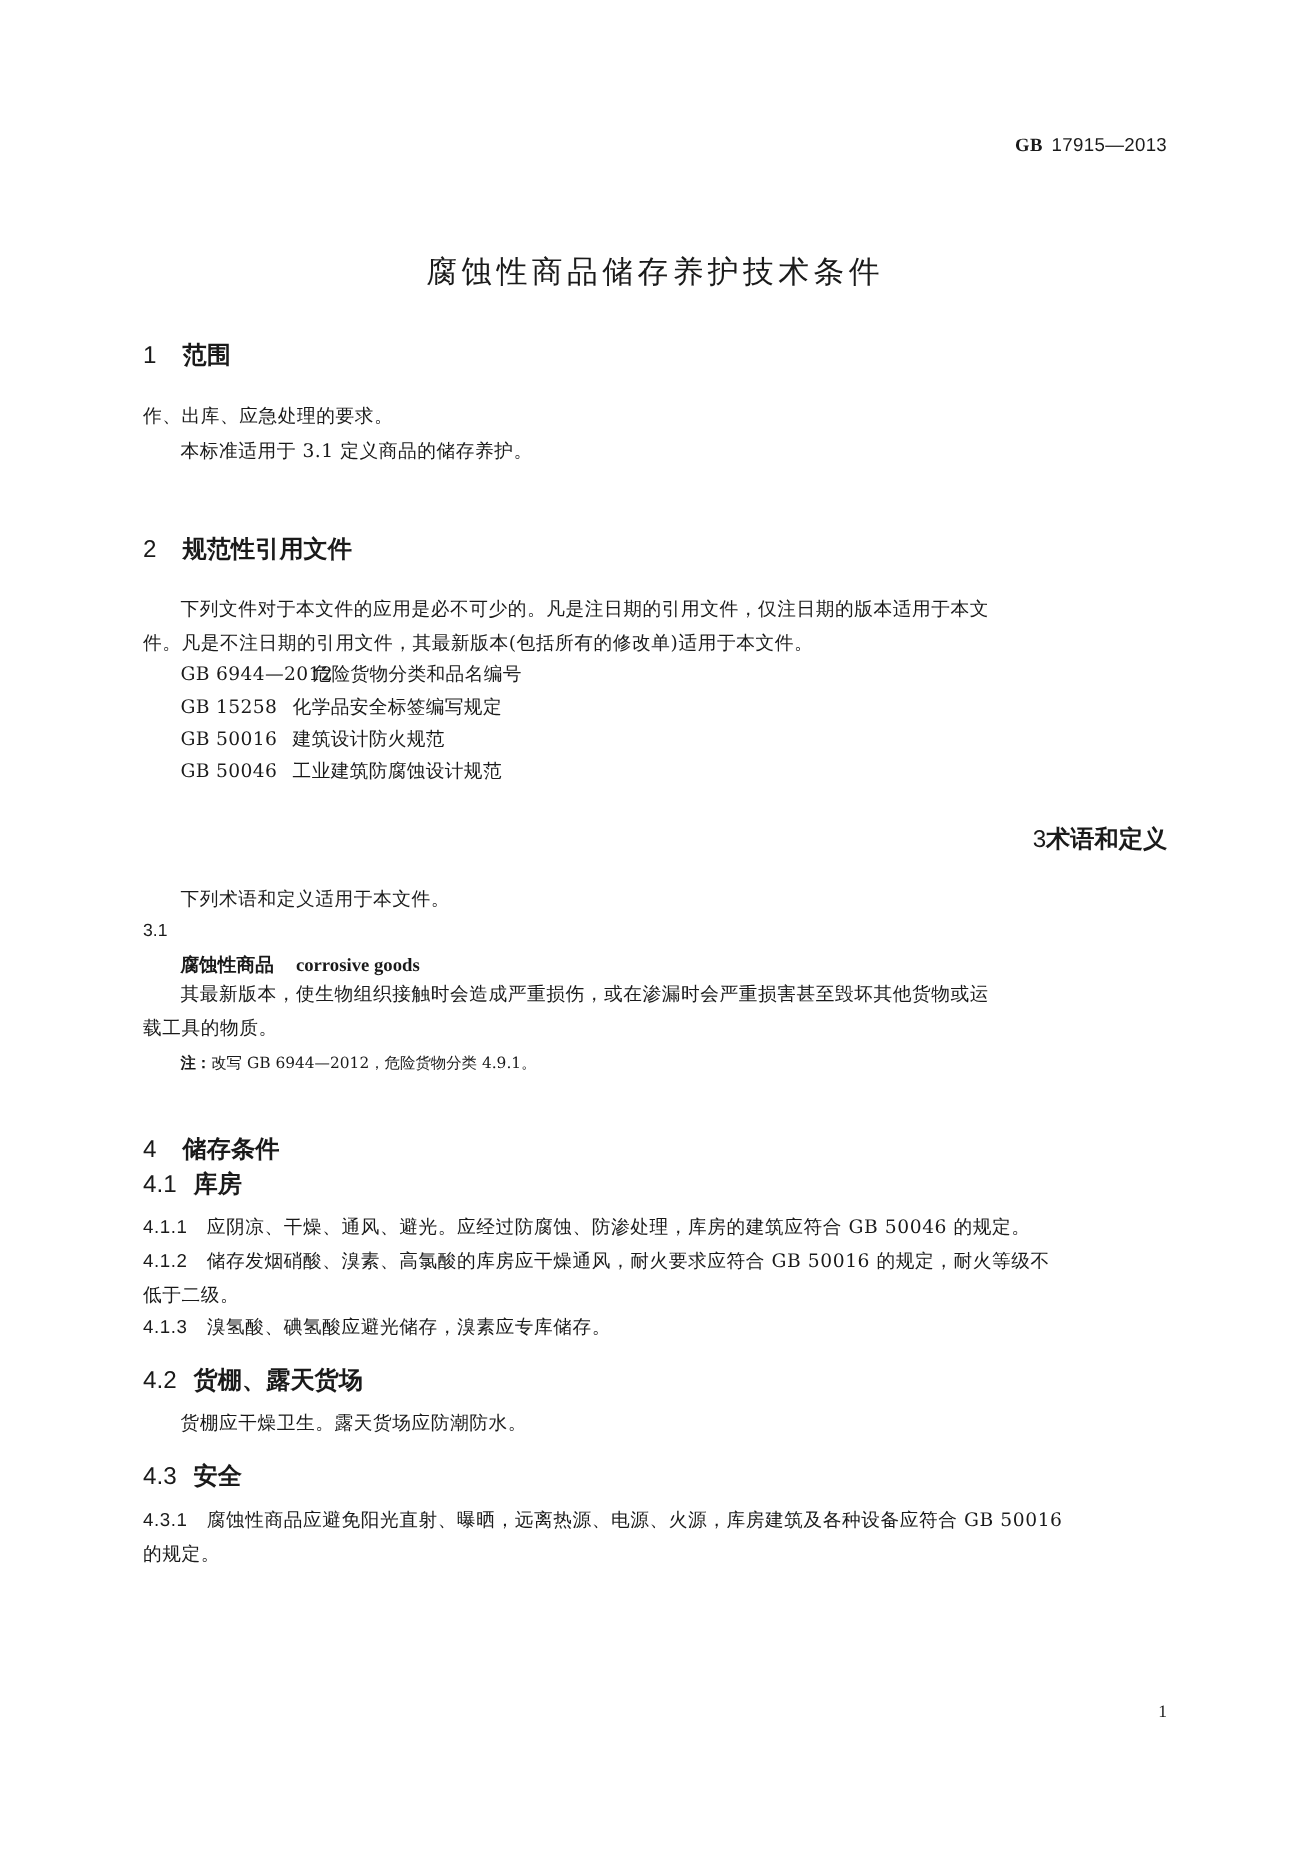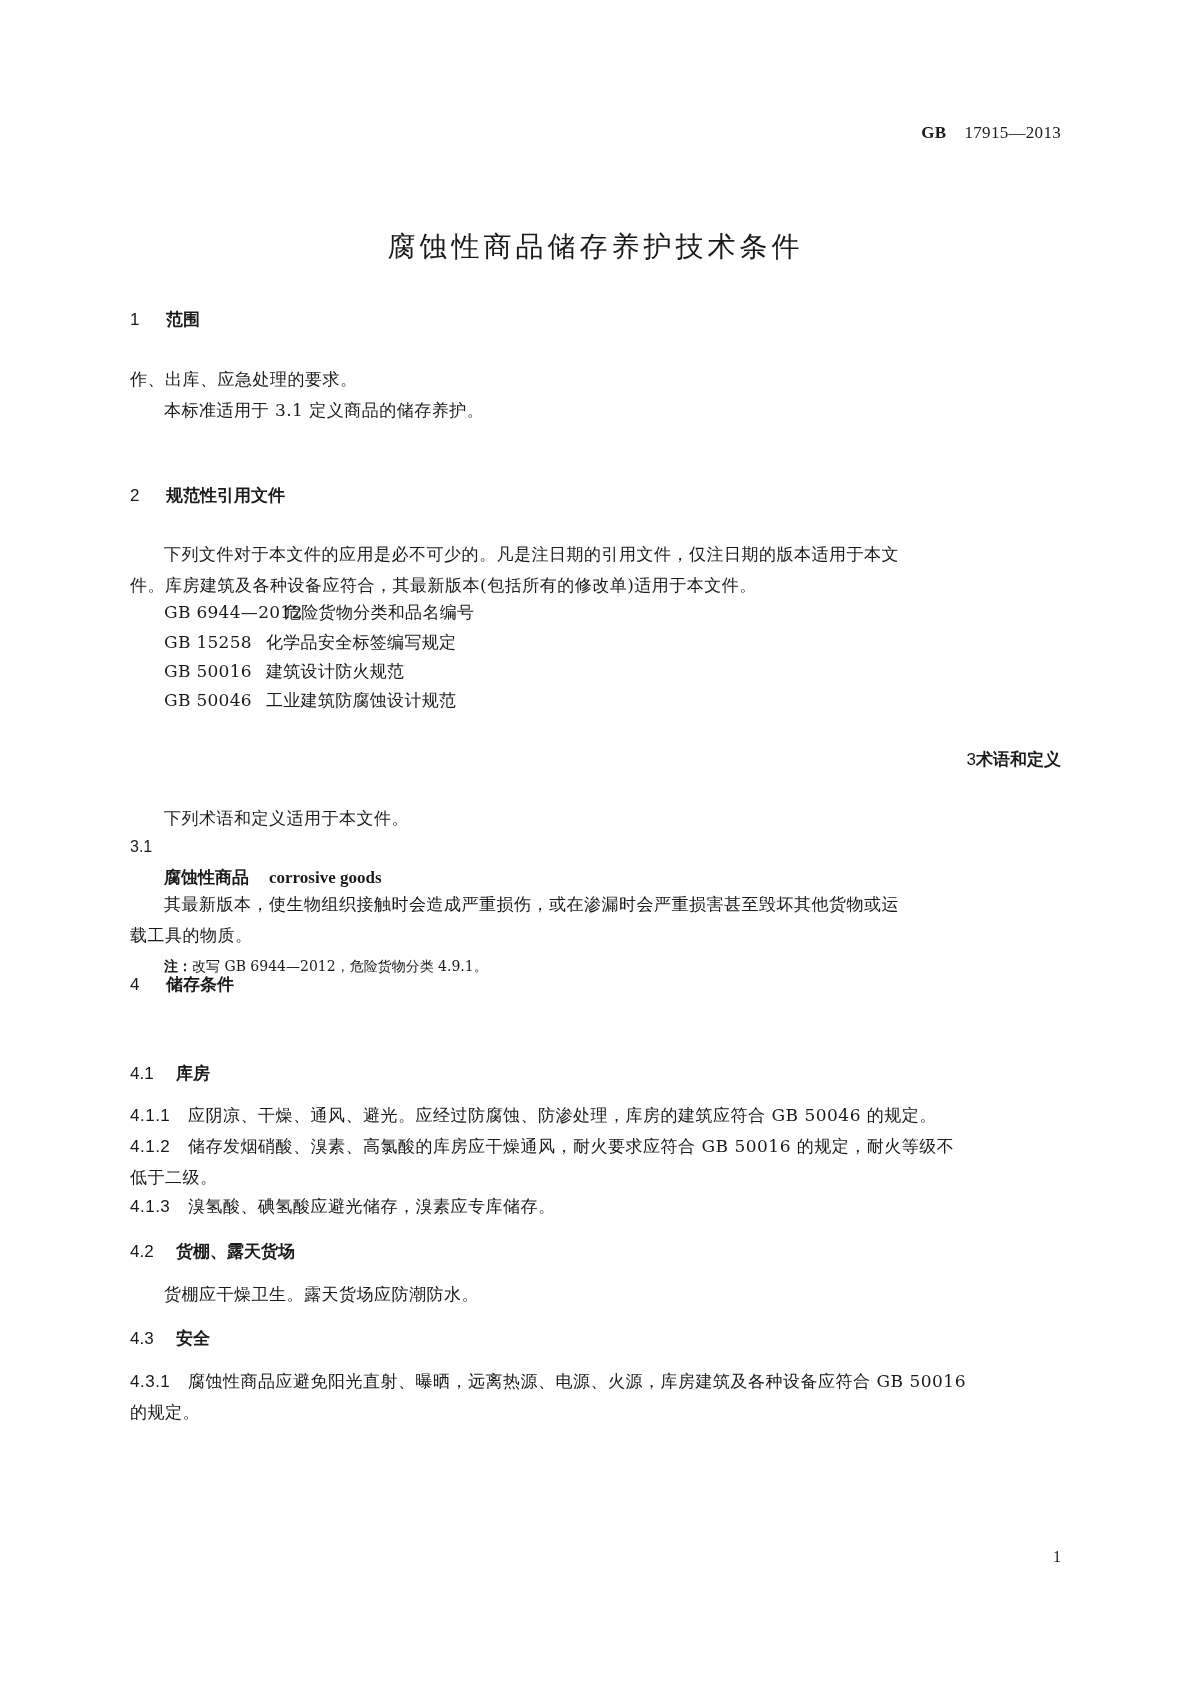--- a/index.html
+++ b/index.html
@@ -6,28 +6,28 @@
   body {
     width: 1191px; height: 1684px; position: relative; overflow: hidden;
     font-family: "DejaVu Serif", "Liberation Serif", serif;
     color: #1a1a1a;
   }
   .hdr {
     position: absolute; top: 122px; right: 130px;
     font-size: 17px; letter-spacing: 0.3px;
   }
   .hdr .gb { font-family: "Liberation Serif", serif; font-weight: bold; margin-right: 8px; }
-  .hdr .num { font-family: Liberation Serif, serif; margin-left: 10px; }
+  .hdr .num { font-family: Liberation Sans, sans-serif; }
   .title {
     position: absolute; top: 228px; left: 0; width: 1191px; text-align: center;
     font-family: "DejaVu Sans", sans-serif; font-size: 28px; letter-spacing: 4px;
   }
   .abs { position: absolute; left: 130px; right: 130px; white-space: nowrap; }
   .h1 {
-    font-family: "DejaVu Sans", sans-serif; font-size: 17px; font-weight: bold;
+    font-family: "DejaVu Sans", sans-serif; font-size: 22px; font-weight: bold;
   }
   .h1 .n { font-family: "Liberation Sans", sans-serif; font-weight: normal; display: inline-block; width: 36px; }
   .h2 .n { width: 46px; }
   .p { font-size: 17px; line-height: 31px; white-space: normal; letter-spacing: 0.5px; }
   .ind { text-indent: 34px; }
   .ref { position: absolute; left: 164px; font-size: 17px; white-space: nowrap; letter-spacing: 0.3px; }
   .ref .code { display: inline-block; }
   .term { position: absolute; left: 164px; font-size: 17px; font-weight: bold; }
   .term .cn { font-family: "DejaVu Sans", sans-serif; }
   .term .en { font-family: "Liberation Serif", serif; margin-left: 20px; }
@@ -51,21 +51,21 @@
 <div class="abs p" style="top:364px; left:130px;">
   <div>作、出库、应急处理的要求。</div>
   <div class="ind">本标准适用于 3.1 定义商品的储存养护。</div>
 </div>
 
 <div class="abs h1" style="top:484px;">
   <span class="n">2</span><span>规范性引用文件</span>
 </div>
 <div class="abs p" style="top:539px;">
   <div class="ind">下列文件对于本文件的应用是必不可少的。凡是注日期的引用文件，仅注日期的版本适用于本文</div>
-  <div>件。库房建筑及各种设备应符合，其最新版本(包括所有的修改单)适用于本文件。</div>
+  <div>件。凡是不注日期的引用文件，其最新版本(包括所有的修改单)适用于本文件。</div>
 </div>
 <div class="ref" style="top:601px;">
   <span class="code" style="width:120px;">GB 6944—2012</span><span>危险货物分类和品名编号</span>
 </div>
 <div class="ref" style="top:631px;">
   <span class="code" style="width:102px;">GB 15258</span><span>化学品安全标签编写规定</span>
 </div>
 <div class="ref" style="top:660px;">
   <span class="code" style="width:102px;">GB 50016</span><span>建筑设计防火规范</span>
 </div>
@@ -84,21 +84,21 @@
   <span class="cn">腐蚀性商品</span><span class="en">corrosive goods</span>
 </div>
 <div class="abs p" style="top:889px;">
   <div class="ind">其最新版本，使生物组织接触时会造成严重损伤，或在渗漏时会严重损害甚至毁坏其他货物或运</div>
   <div>载工具的物质。</div>
 </div>
 <div class="note" style="top:958px;">
   <b>注：</b><span>改写 GB 6944—2012，危险货物分类 4.9.1。</span>
 </div>
 
-<div class="abs h1" style="top:973px;">
+<div class="abs h1" style="top:1030px;">
   <span class="n">4</span><span>储存条件</span>
 </div>
 <div class="abs h1 h2" style="top:1062px;">
   <span class="n">4.1</span><span>库房</span>
 </div>
 <div class="abs p clause" style="top:1100px;">
   <span class="n">4.1.1</span><span>应阴凉、干燥、通风、避光。应经过防腐蚀、防渗处理，库房的建筑应符合 GB 50046 的规定。</span>
 </div>
 <div class="abs p clause" style="top:1131px;">
   <div><span class="n">4.1.2</span><span>储存发烟硝酸、溴素、高氯酸的库房应干燥通风，耐火要求应符合 GB 50016 的规定，耐火等级不</span></div>

